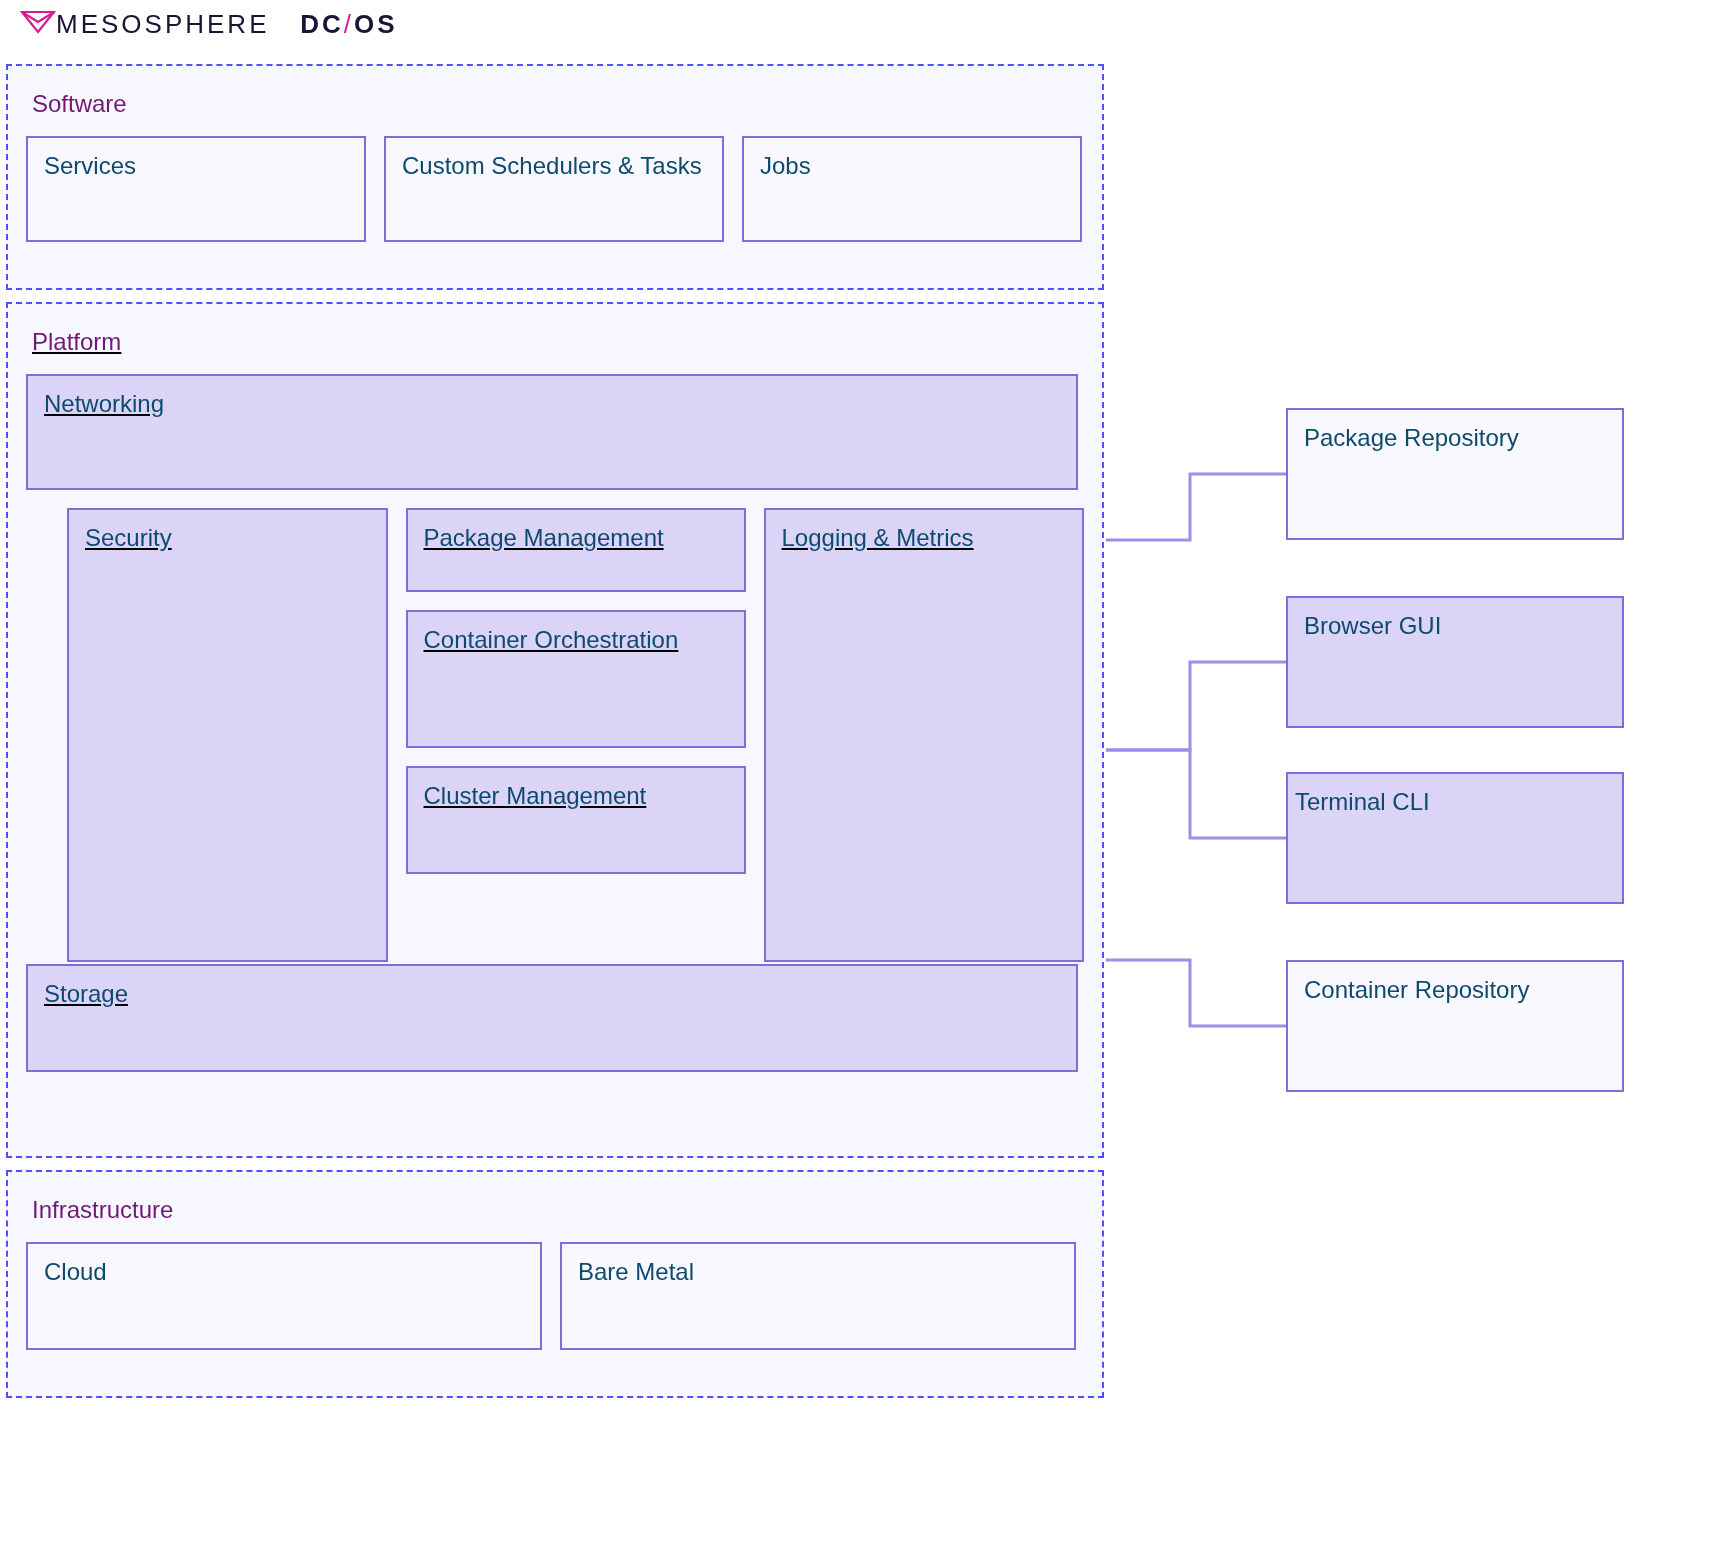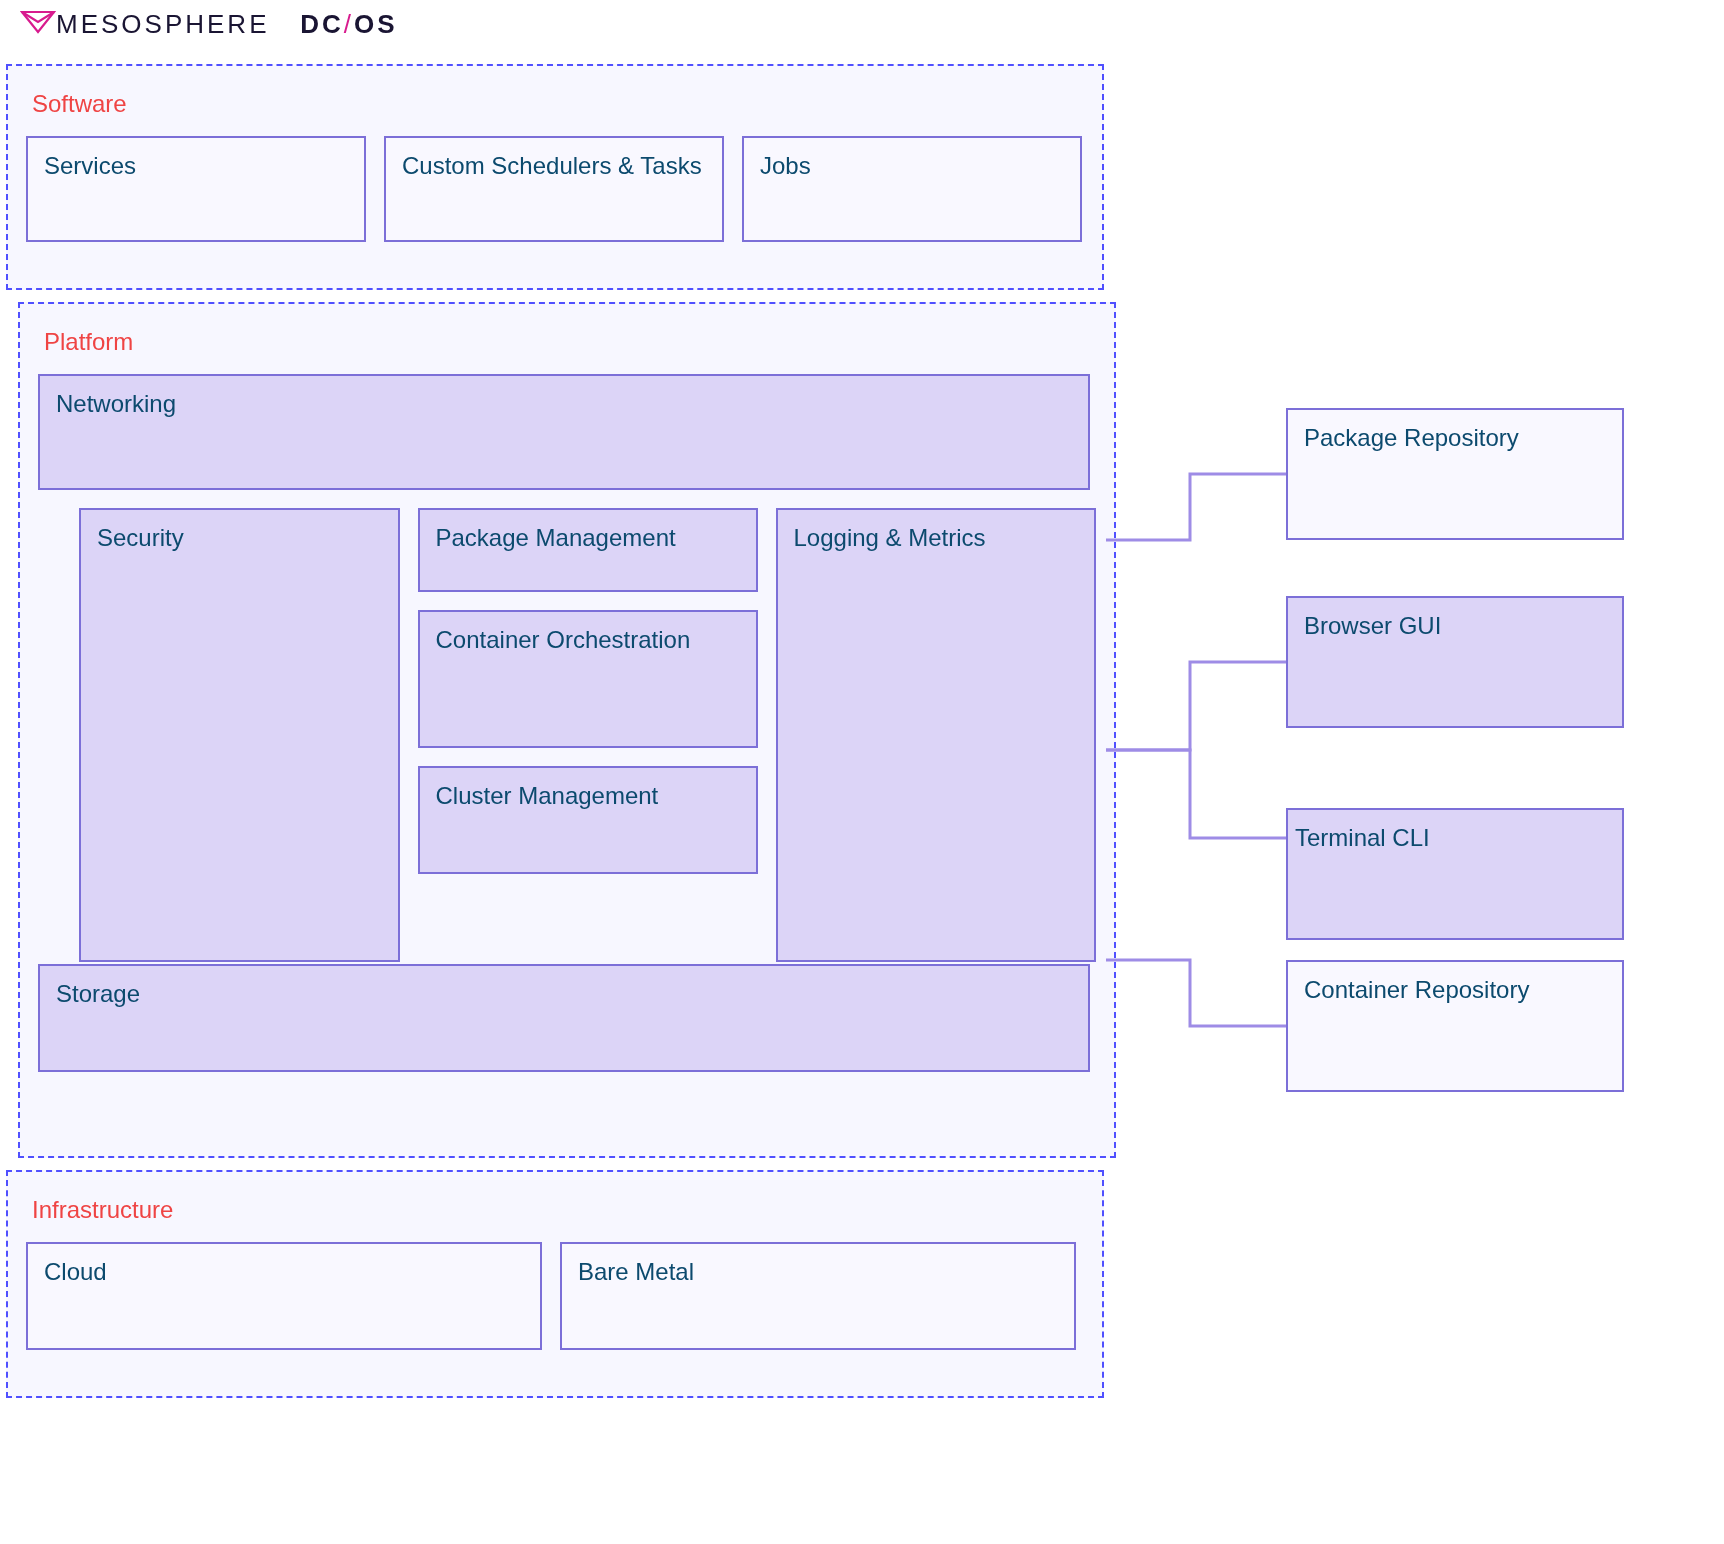--- a/index.html
+++ b/index.html
@@ -31,39 +31,39 @@
   .logo-text .slash { color: #d81b8e; font-weight: 400; }
 
   .dashed-group {
     position: absolute;
     border: 2.5px dashed #5050ff;
     background: #f7f7ff;
     padding: 18px 18px 20px 18px;
   }
   .group-title {
     font-size: 24px;
-    color: #ef4444;
+    color: #701a75;
     margin: 6px 0 18px 6px;
   }
   .tile {
     border: 2px solid #7c6fd8;
     padding: 14px 16px;
     font-size: 24px;
     color: #0c4a6e;
   }
   .tile.light { background: #f9f8ff; }
   .tile.fill  { background: #dcd4f7; }
 
   
   #g-software { top: 64px; left: 6px; width: 1098px; height: 226px; }
   #g-software .row { display: flex; gap: 18px; }
   #g-software .tile { width: 340px; height: 106px; }
 
   
-  #g-platform { top: 302px; left: 18px; width: 1098px; height: 856px; }
+  #g-platform { top: 302px; left: 6px; width: 1098px; height: 856px; text-decoration: underline; }
   #networking { width: 1052px; height: 116px; }
   .plat-mid {
     margin-top: 18px;
     display: flex;
     gap: 18px;
     height: 454px;
     margin-left: 41px;
   }
   #security { width: 340px; height: 454px; }
   .plat-mid-col { display: flex; flex-direction: column; gap: 18px; width: 340px; }
@@ -76,21 +76,21 @@
 
   
   #g-infra { top: 1170px; left: 6px; width: 1098px; height: 228px; }
   #g-infra .row { display: flex; gap: 18px; }
   #g-infra .tile { width: 516px; height: 108px; }
 
   
   .right-tile { position: absolute; width: 338px; height: 132px; }
   #pkg-repo { top: 408px; left: 1286px; }
   #browser-gui { top: 596px; left: 1286px; }
-  #terminal-cli { top: 808px; left: 1286px; padding-left: 7px; }
+  #terminal-cli { top: 772px; left: 1286px; padding-left: 7px; }
   #container-repo { top: 960px; left: 1286px; }
 
   
   svg.connectors {
     position: absolute;
     top: 0; left: 0;
     width: 1724px; height: 1544px;
     pointer-events: none;
   }
   svg.connectors path {

